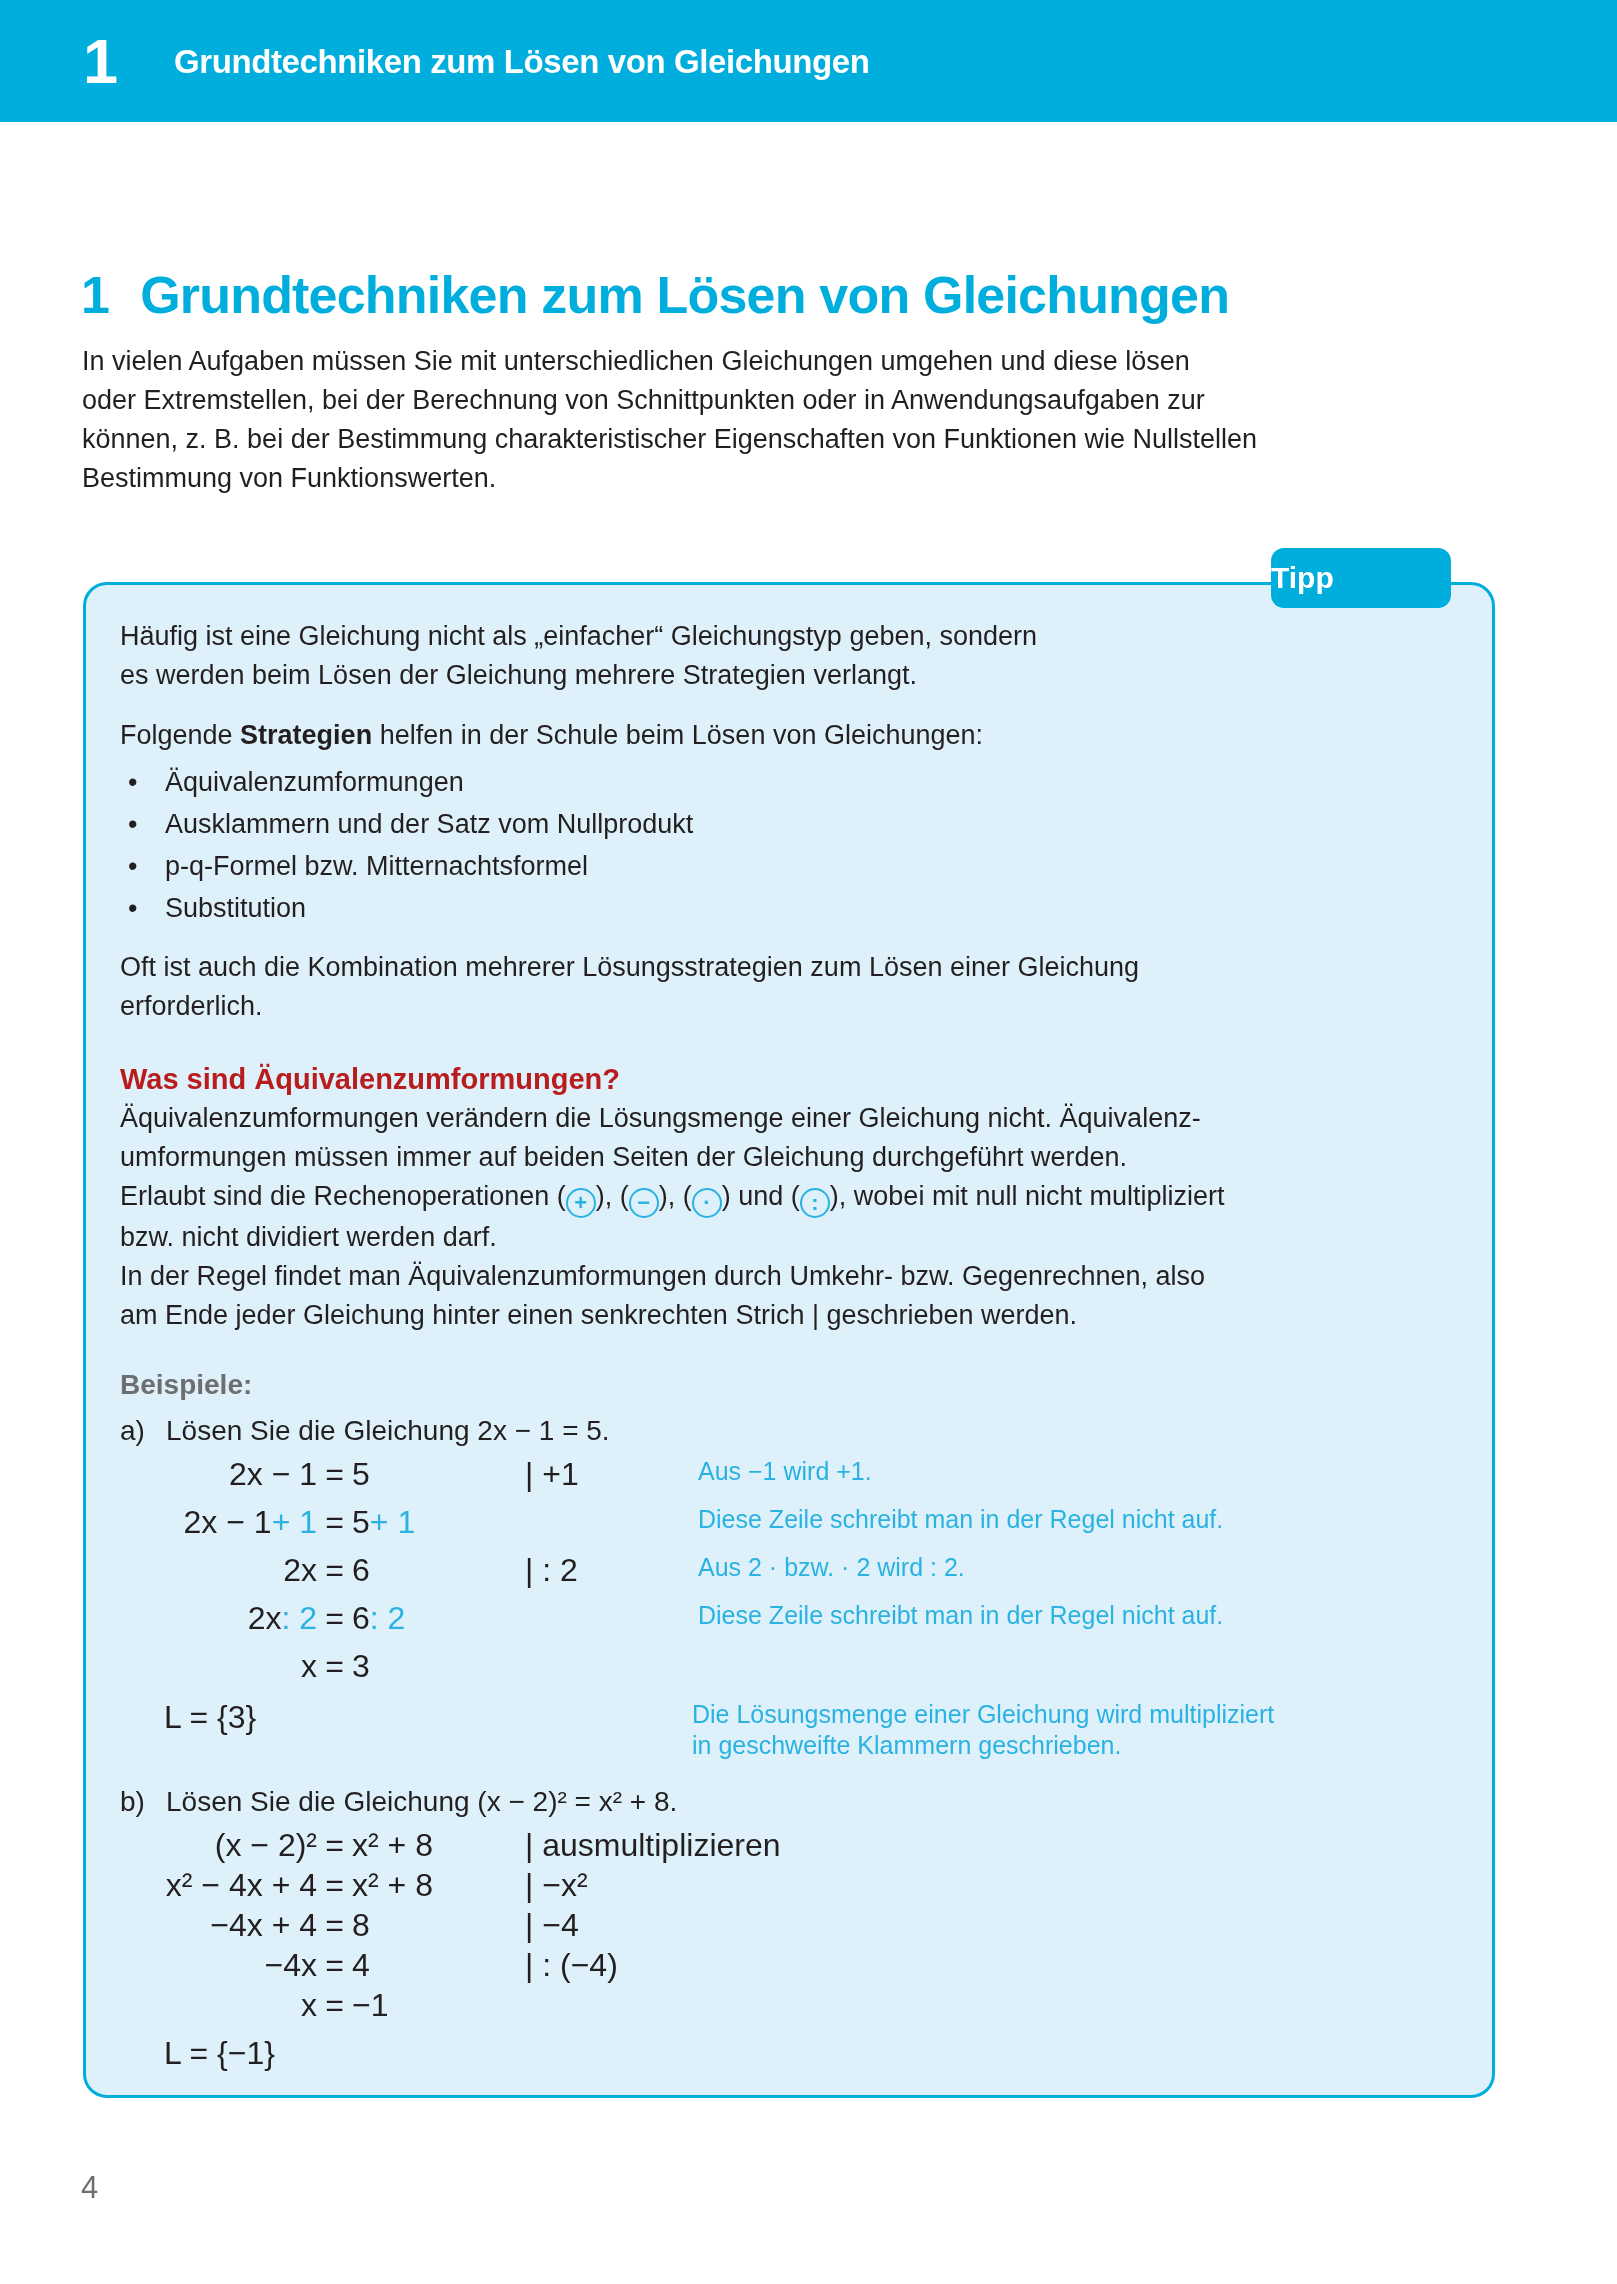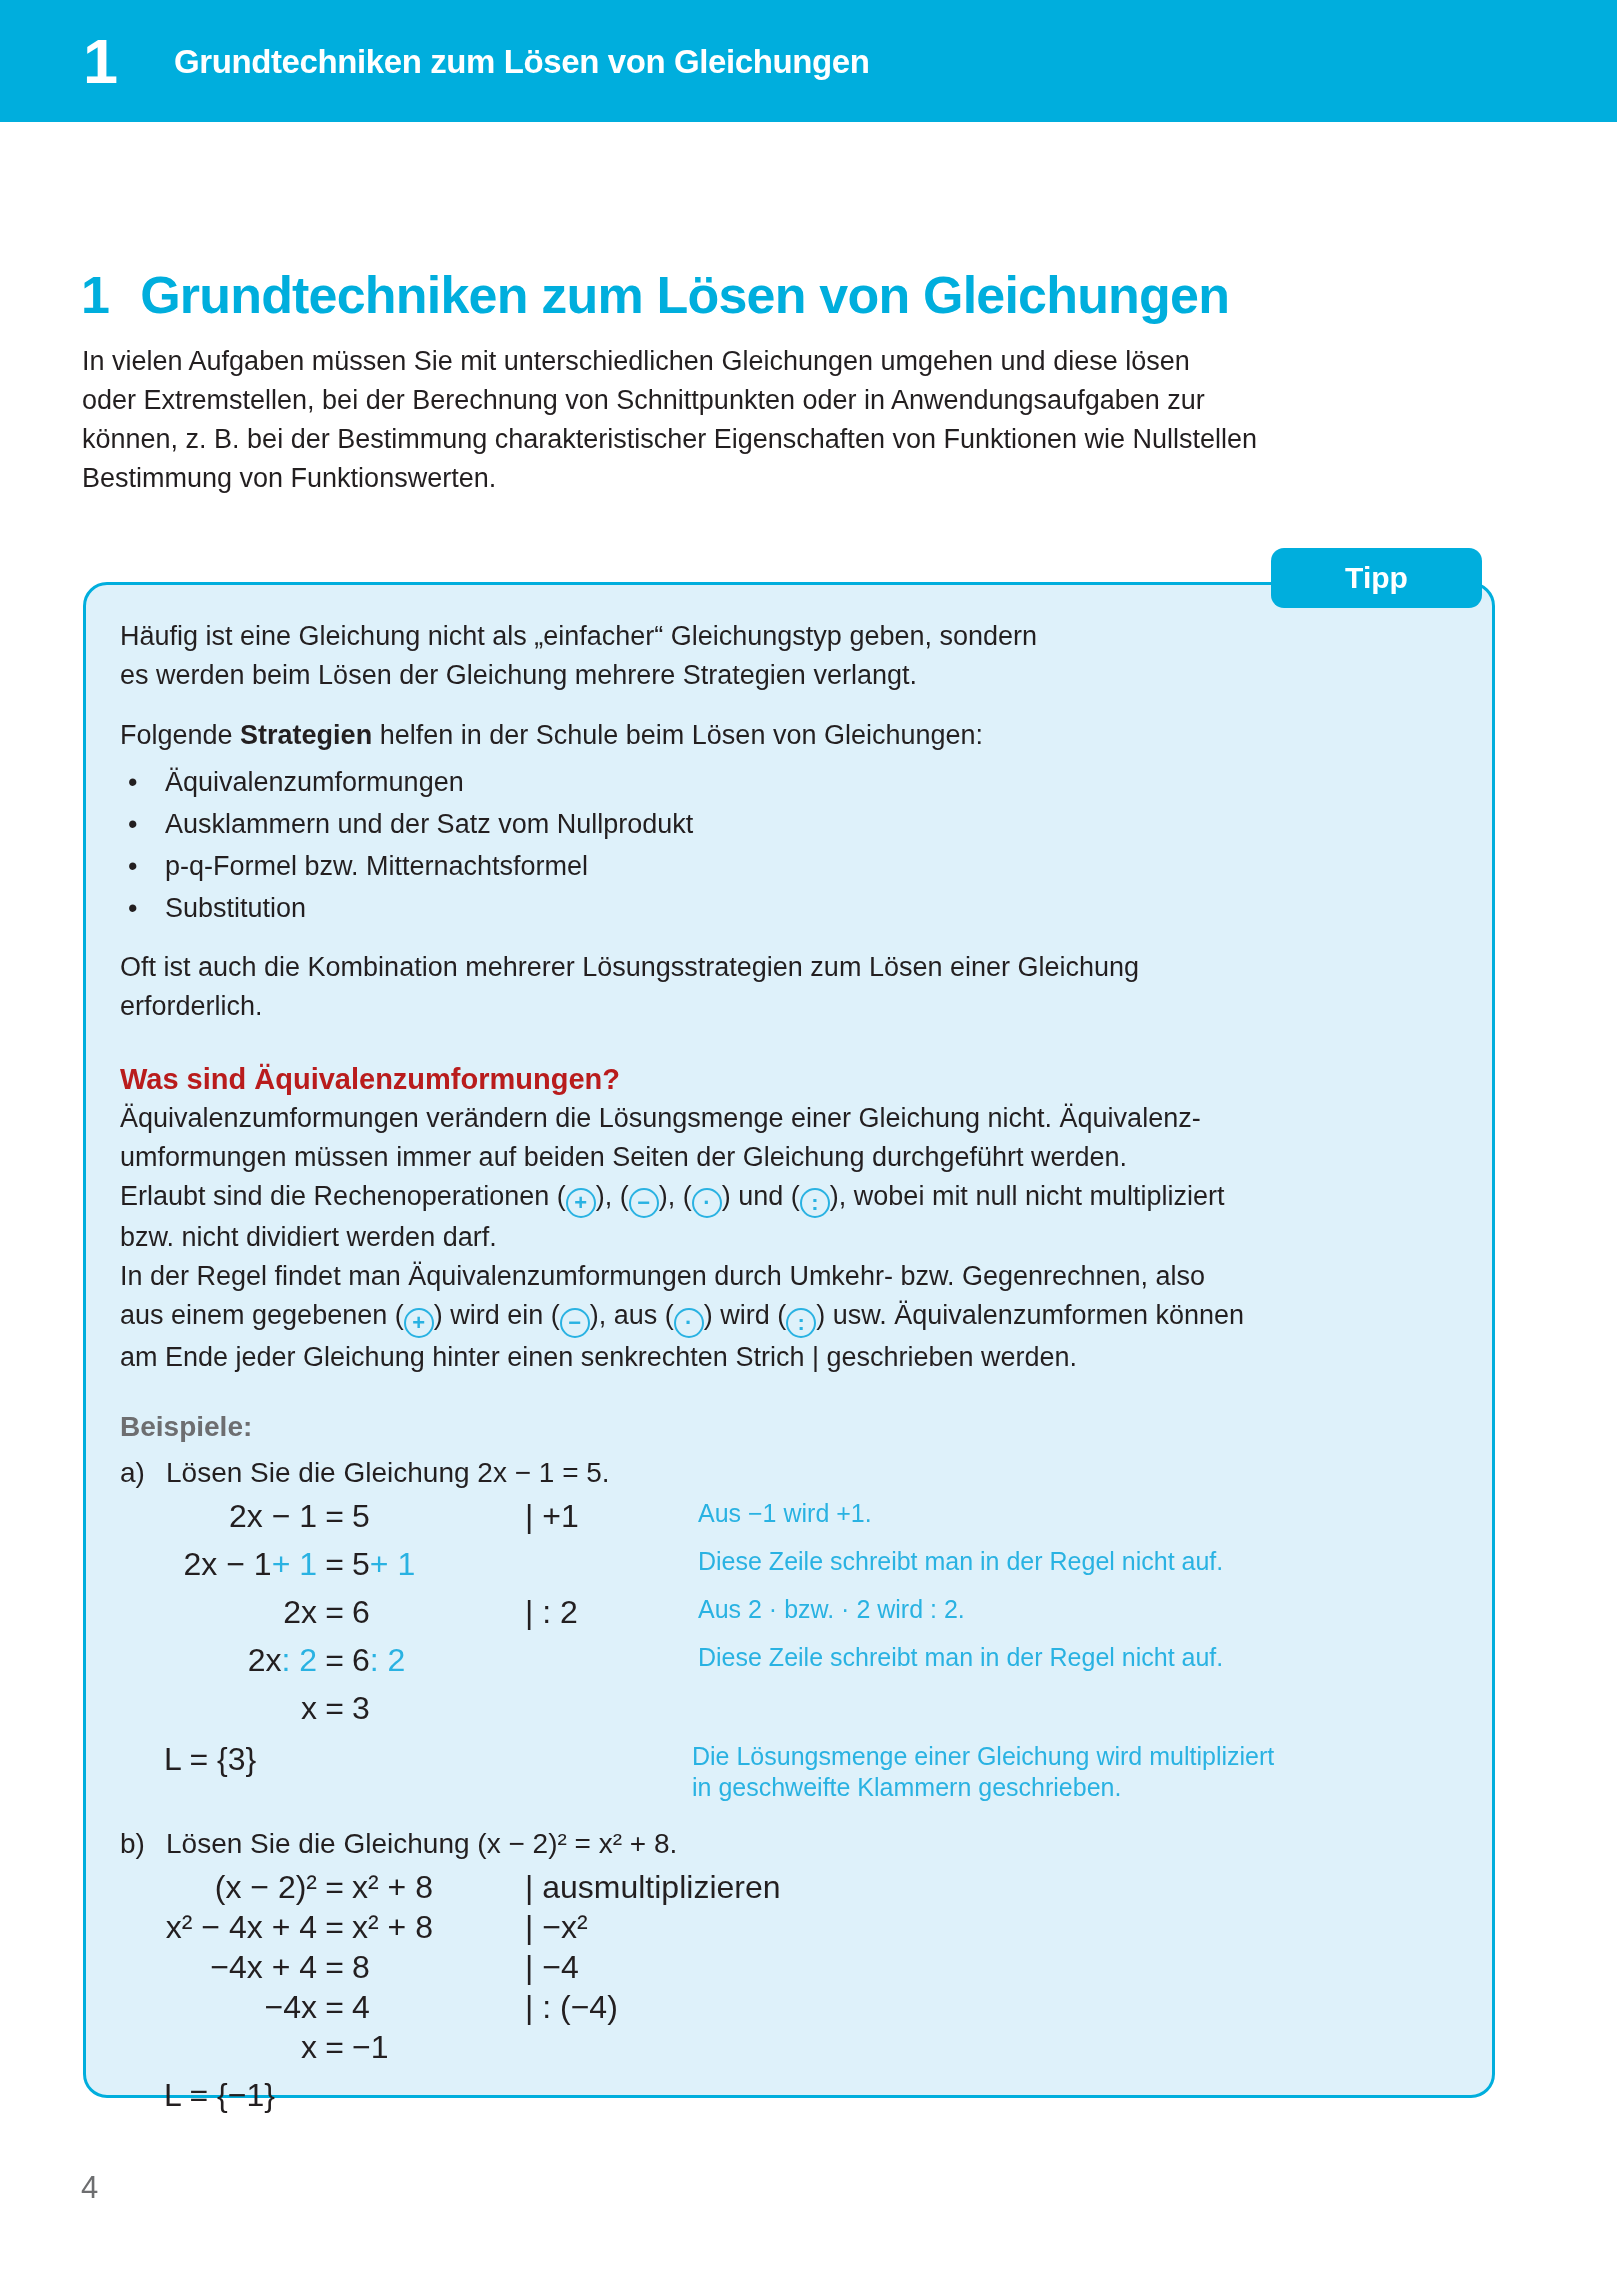--- a/index.html
+++ b/index.html
@@ -32,23 +32,23 @@
     font-size:27px;line-height:39px;
   }
   .intro .line{white-space:nowrap;}
   
   .tip-box{
     position:absolute;top:582px;left:83px;width:1412px;height:1516px;
     background:#def1fa;border:3.2px solid #00aedd;border-radius:24px;
     box-sizing:border-box;padding:32px 37px 0 34px;
   }
   .tip-tab{
-    position:absolute;top:-37px;left:1185px;width:211px;height:60px;
+    position:absolute;top:-37px;left:1185px;width:180px;height:60px;
     background:#00aedd;border-radius:13px;display:flex;align-items:center;
-    justify-content:center;color:#ffffff;font-weight:bold;font-size:30px;
+    color:#ffffff;font-weight:bold;font-size:30px;
   }
   .tip-box .line{white-space:nowrap;font-size:27px;line-height:39px;}
   .tip-para1{margin-bottom:21px;}
   .tip-strategies{margin-bottom:5.6px;}
   .bold{font-weight:bold;}
   .cyan{color:#29b2e2;}
   ul.strategy-list{list-style:none;margin:0 0 19.3px 0;padding:0;}
   ul.strategy-list li{
     font-size:27px;line-height:42px;display:flex;white-space:nowrap;
   }
@@ -144,21 +144,20 @@
       <div class="line"><span>erforderlich.</span></div>
     </div>
 
   <div class="tip-subheading">Was sind Äquivalenzumformungen?</div>
   <div class="tip-para3">
       <div class="line"><span>Äquivalenzumformungen verändern die Lösungsmenge einer Gleichung nicht. Äquivalenz-</span></div>
       <div class="line"><span>umformungen müssen immer auf beiden Seiten der Gleichung durchgeführt werden.</span></div>
       <div class="line"><span>Erlaubt sind die Rechenoperationen (</span><span class="op-circle">+</span><span>), (</span><span class="op-circle">−</span><span>), (</span><span class="op-circle">·</span><span>) und (</span><span class="op-circle">:</span><span>), wobei mit null nicht multipliziert</span></div>
       <div class="line"><span>bzw. nicht dividiert werden darf.</span></div>
       <div class="line"><span>In der Regel findet man Äquivalenzumformungen durch Umkehr- bzw. Gegenrechnen, also</span></div>
-      <div class="line"><span>aus einem gegebenen (</span><span class="op-circle">+</span><span>) wird ein (</span><span class="op-circle">−</span><span>), aus (</span><span class="op-circle">·</span><span>) wird (</span><span class="op-circle">:</span><span>) usw. Äquivalenzumformen können</span></div>
       <div class="line"><span>am Ende jeder Gleichung hinter einen senkrechten Strich | geschrieben werden.</span></div>
     </div>
 
   <div class="beispiele-label">Beispiele:</div>
 
   <div class="example-a">
     <div class="example-intro">
       <span class="lbl">a)</span>
       <span>Lösen Sie die Gleichung  2x − 1 = 5.</span>
     </div>

